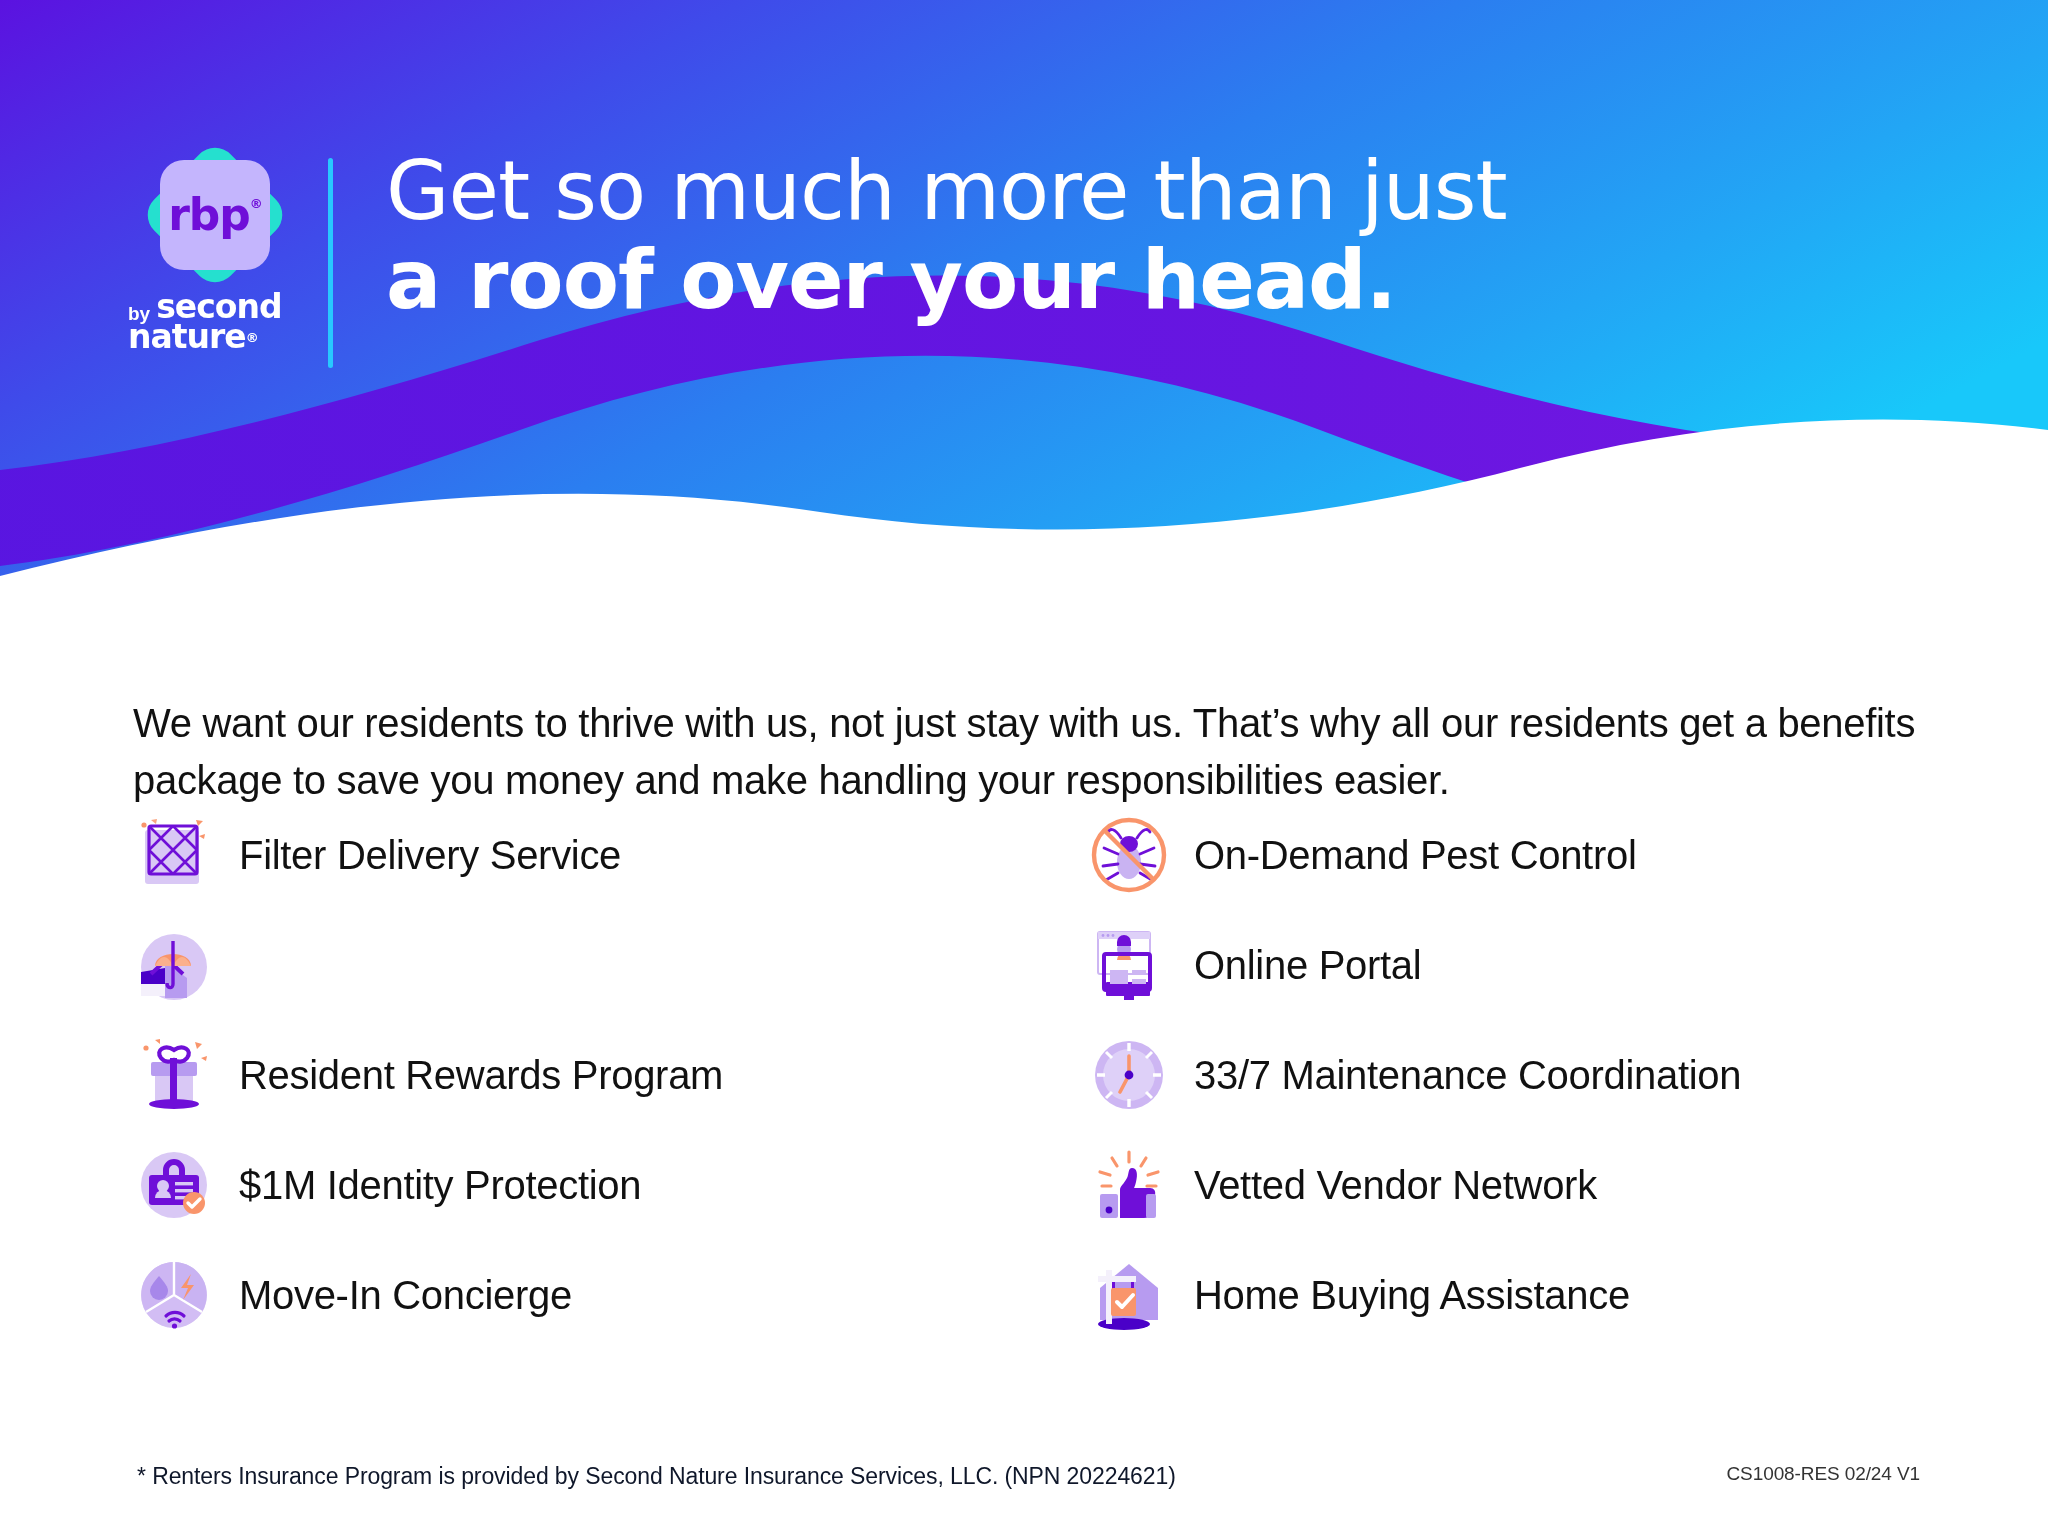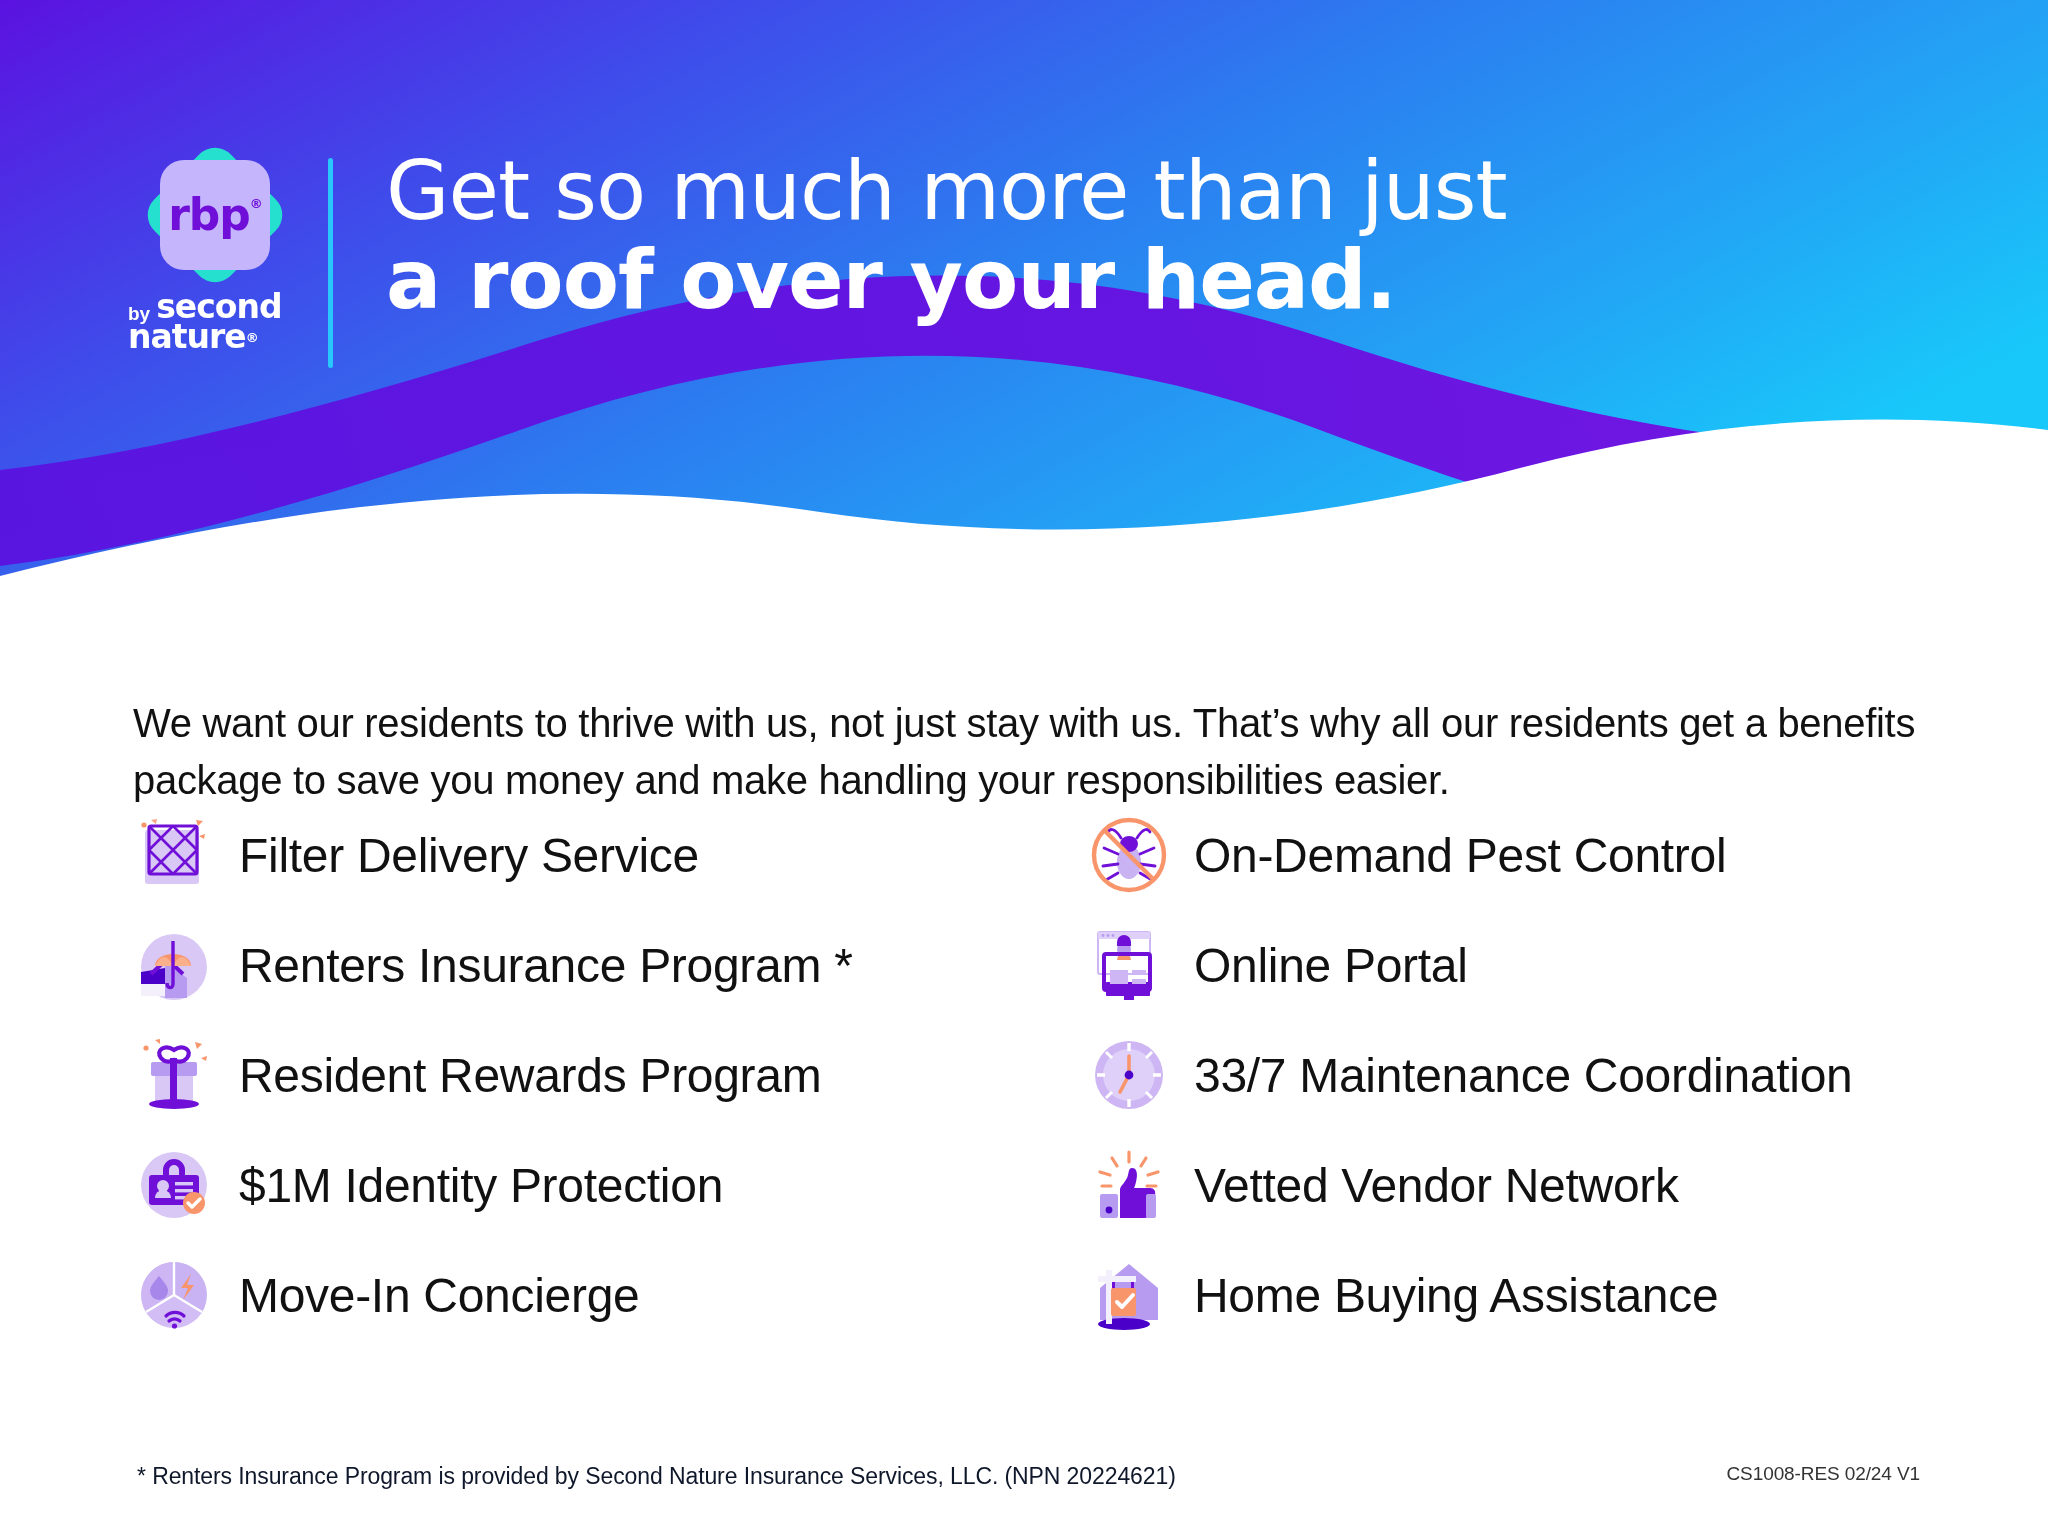--- a/index.html
+++ b/index.html
@@ -171,21 +171,21 @@
     gap: 26px;
   }
   .benefit-icon {
     width: 78px;
     min-width: 78px;
     height: 78px;
     position: relative;
   }
   .benefit-icon svg { display: block; width: 78px; height: 78px; }
   .benefit-label {
-    font-size: 48px;
+    font-size: 40px;
     color: #111111;
     letter-spacing: -0.3px;
     white-space: nowrap;
   }
 
   
   #footnote {
     position: absolute;
     left: 137px;
     top: 1463px;
@@ -281,21 +281,20 @@
         <path d="M6,48 L6,70 L30,70 L30,44 Z" fill="#f4f0fb"></path>
         <path d="M6,46 L6,58 L30,58 L30,42 Z" fill="#4a00c8"></path>
         <path d="M30,36 L52,52 L52,72 L30,72 Z" fill="#b79bf0"></path>
         <path d="M16,48 L32,33 L48,48" fill="none" stroke="#6f0fd8" stroke-width="4"></path>
         <path d="M20,40 C20,24 56,24 56,40 Z" fill="#f9956b"></path>
         <path d="M20,40 C26,28 32,28 38,40 Z" fill="#fbb08c"></path>
         <path d="M38,40 C44,28 50,28 56,40 Z" fill="#fbb08c"></path>
         <path d="M38,15 L38,58 C38,63 32,63 32,57" fill="none" stroke="#6f0fd8" stroke-width="3.4"></path>
       </svg>
     </span>
-    <span class="benefit-label">Renters Insurance Program *</span>
   </div>
 
   <div class="benefit">
     <span class="benefit-icon">
       <svg viewBox="0 0 78 78">
         <rect x="16" y="26" width="46" height="14" rx="2" fill="#b79bf0"></rect>
         <rect x="20" y="40" width="38" height="28" fill="#d9c8f5"></rect>
         <path d="M39,14 C30,8 20,14 26,22 C30,27 36,26 39,24 C42,26 48,27 52,22 C58,14 48,8 39,14 Z" fill="none" stroke="#6f0fd8" stroke-width="4.2"></path>
         <rect x="35" y="22" width="7" height="46" fill="#6f0fd8"></rect>
         <ellipse cx="39" cy="68" rx="25" ry="5" fill="#6f0fd8"></ellipse>

